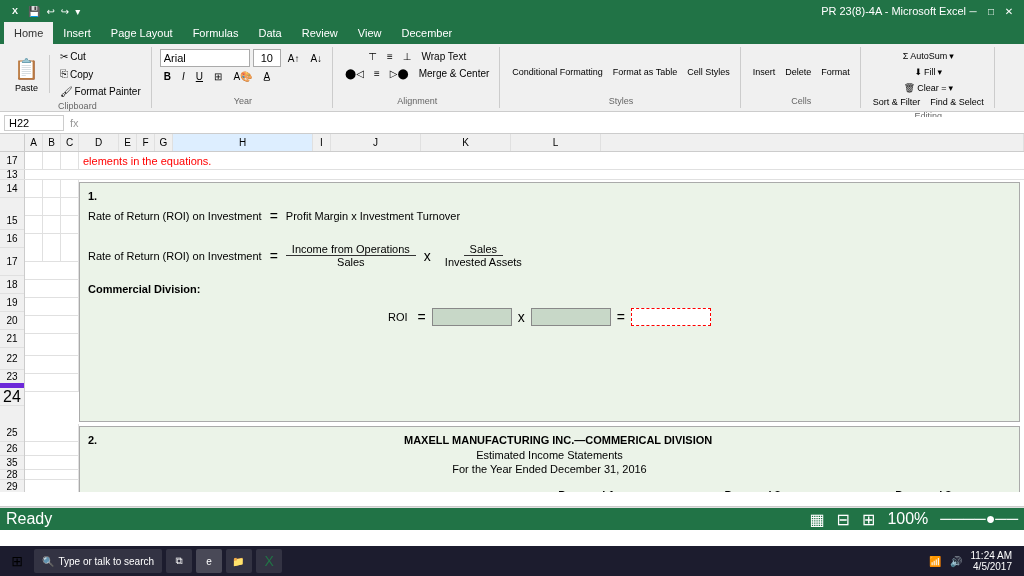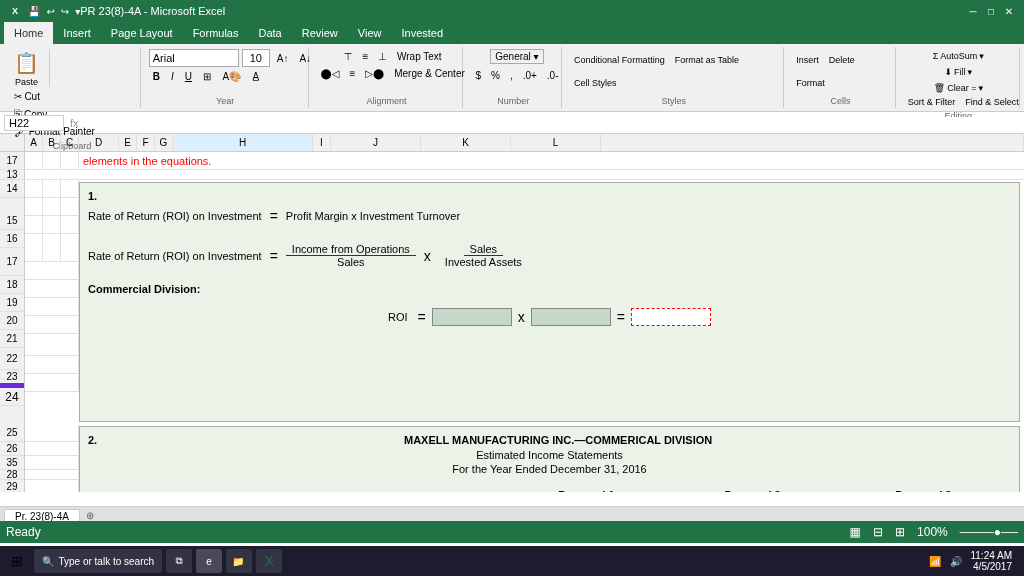--- a/index.html
+++ b/index.html
@@ -9,21 +9,21 @@
     .title-bar {
       background: #217346;
       color: white;
       height: 22px;
       display: flex;
       align-items: center;
       justify-content: space-between;
       padding: 0 8px;
       font-size: 11px;
     }
-    .title-bar-center { flex: 1; text-align: left; }
+    .title-bar-center { flex: 1; text-align: right; }
     .title-bar-controls { display: flex; gap: 4px; }
     .title-btn { width: 14px; height: 14px; display: flex; align-items: center; justify-content: center; font-size: 10px; cursor: pointer; color: white; }
     .ribbon-tabs {
       display: flex;
       background: #217346;
       height: 22px;
       padding: 0 4px;
     }
     .ribbon-tab {
       color: white;
@@ -145,21 +145,21 @@
 </div>
 
 <div class="ribbon-tabs">
   <div class="ribbon-tab active">Home</div>
   <div class="ribbon-tab">Insert</div>
   <div class="ribbon-tab">Page Layout</div>
   <div class="ribbon-tab">Formulas</div>
   <div class="ribbon-tab">Data</div>
   <div class="ribbon-tab">Review</div>
   <div class="ribbon-tab">View</div>
-  <div class="ribbon-tab">Invested</div>
+  <div class="ribbon-tab">December</div>
 </div>
 
 <div class="ribbon-content">
 
   <div class="ribbon-group">
     <div class="ribbon-group-content">
       <div style="display:flex;flex-direction:column;align-items:center;border-right:1px solid #ccc;padding-right:6px;margin-right:4px;">
         <button class="ribbon-btn" style="font-size:20px;">📋</button>
         <span style="font-size:9px;">Paste</span>
       </div>
@@ -216,33 +216,20 @@
         <button class="ribbon-btn">≡</button>
         <button class="ribbon-btn">▷⬤</button>
         <button class="ribbon-btn">
           <span>Merge &amp; Center</span>
         </button>
       </div>
     </div>
     <div class="ribbon-group-label">Alignment</div>
   </div>
 
-  <div class="ribbon-group" style="min-width:80px;">
-    <div class="ribbon-group-content" style="flex-direction:column;">
-      <div style="border:1px solid #aaa;padding:1px 4px;font-size:10px;margin-bottom:2px;">General ▾</div>
-      <div style="display:flex;gap:2px;">
-        <button class="ribbon-btn">$</button>
-        <button class="ribbon-btn">%</button>
-        <button class="ribbon-btn">,</button>
-        <button class="ribbon-btn">.0+</button>
-        <button class="ribbon-btn">.0-</button>
-      </div>
-    </div>
-    <div class="ribbon-group-label">Number</div>
-  </div>
 
   <div class="ribbon-group" style="min-width:120px;">
     <div class="ribbon-group-content">
       <button class="ribbon-btn" style="font-size:9px;">
         <span>Conditional Formatting</span>
       </button>
       <button class="ribbon-btn" style="font-size:9px;">
         <span>Format as Table</span>
       </button>
       <button class="ribbon-btn" style="font-size:9px;">
@@ -331,21 +318,21 @@
       <div style="height:18px;border-bottom:1px solid #e0e0e0;text-align:center;font-size:10px;display:flex;align-items:center;justify-content:center;">14</div>
       <div style="height:18px;border-bottom:1px solid #e0e0e0;text-align:center;font-size:10px;display:flex;align-items:center;justify-content:center;margin-top:14px;">15</div>
       <div style="height:18px;border-bottom:1px solid #e0e0e0;text-align:center;font-size:10px;display:flex;align-items:center;justify-content:center;">16</div>
       <div style="height:28px;border-bottom:1px solid #e0e0e0;text-align:center;font-size:10px;display:flex;align-items:center;justify-content:center;">17</div>
       <div style="height:18px;border-bottom:1px solid #e0e0e0;text-align:center;font-size:10px;display:flex;align-items:center;justify-content:center;">18</div>
       <div style="height:18px;border-bottom:1px solid #e0e0e0;text-align:center;font-size:10px;display:flex;align-items:center;justify-content:center;">19</div>
       <div style="height:18px;border-bottom:1px solid #e0e0e0;text-align:center;font-size:10px;display:flex;align-items:center;justify-content:center;">20</div>
       <div style="height:18px;border-bottom:1px solid #e0e0e0;text-align:center;font-size:10px;display:flex;align-items:center;justify-content:center;">21</div>
       <div style="height:22px;border-bottom:1px solid #e0e0e0;text-align:center;font-size:10px;display:flex;align-items:center;justify-content:center;">22</div>
       <div style="height:18px;border-bottom:5px solid #6d28d9;text-align:center;font-size:10px;display:flex;align-items:center;justify-content:center;">23</div>
-      <div style="height:18px;border-bottom:1px solid #e0e0e0;text-align:right;font-size:12px;display:flex;align-items:center;justify-content:center;">24</div>
+      <div style="height:18px;border-bottom:1px solid #e0e0e0;text-align:right;font-size:16px;display:flex;align-items:center;justify-content:center;">24</div>
     </div>
 
     <div style="display:flex;flex-direction:column;">
       <div style="display:flex;">
         <div style="width:18px;min-width:18px;border-right:1px solid #e0e0e0;border-bottom:1px solid #e0e0e0;height:18px;"></div>
         <div style="width:18px;min-width:18px;border-right:1px solid #e0e0e0;border-bottom:1px solid #e0e0e0;height:18px;"></div>
         <div style="width:18px;min-width:18px;border-right:1px solid #e0e0e0;border-bottom:1px solid #e0e0e0;height:18px;"></div>
       </div>
       <div style="display:flex;">
         <div style="width:18px;height:18px;border-right:1px solid #e0e0e0;border-bottom:1px solid #e0e0e0;"></div>
@@ -489,21 +476,21 @@
     </div>
   </div>
 
 </div>
 
 <div style="position:absolute;bottom:52px;width:100%;height:18px;background:#e0e0e0;display:flex;align-items:center;padding:0 4px;gap:2px;border-top:1px solid #ccc;">
   <div style="background:white;border:1px solid #ccc;border-bottom:none;padding:1px 10px;font-size:10px;cursor:pointer;border-radius:2px 2px 0 0;">Pr. 23(8)-4A</div>
   <div style="margin-left:4px;font-size:10px;color:#666;">⊕</div>
 </div>
 
-<div style="position:absolute;bottom:33px;width:100%;height:22px;background:#217346;color:white;font-size:12px;display:flex;align-items:center;padding:0 6px;gap:8px;">
+<div style="position:absolute;bottom:46px;width:100%;height:22px;background:#217346;color:white;font-size:16px;display:flex;align-items:center;padding:0 6px;gap:8px;">
   <span>Ready</span>
   <div style="margin-left:auto;display:flex;align-items:center;gap:12px;">
     <span>▦</span>
     <span>⊟</span>
     <span>⊞</span>
     <span>100%</span>
     <span>────●──</span>
   </div>
 </div>
 

